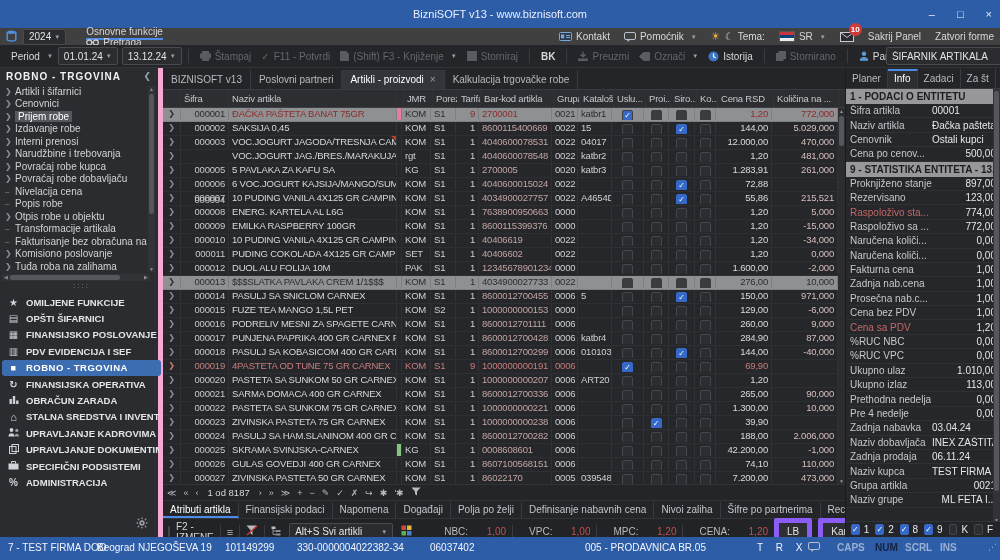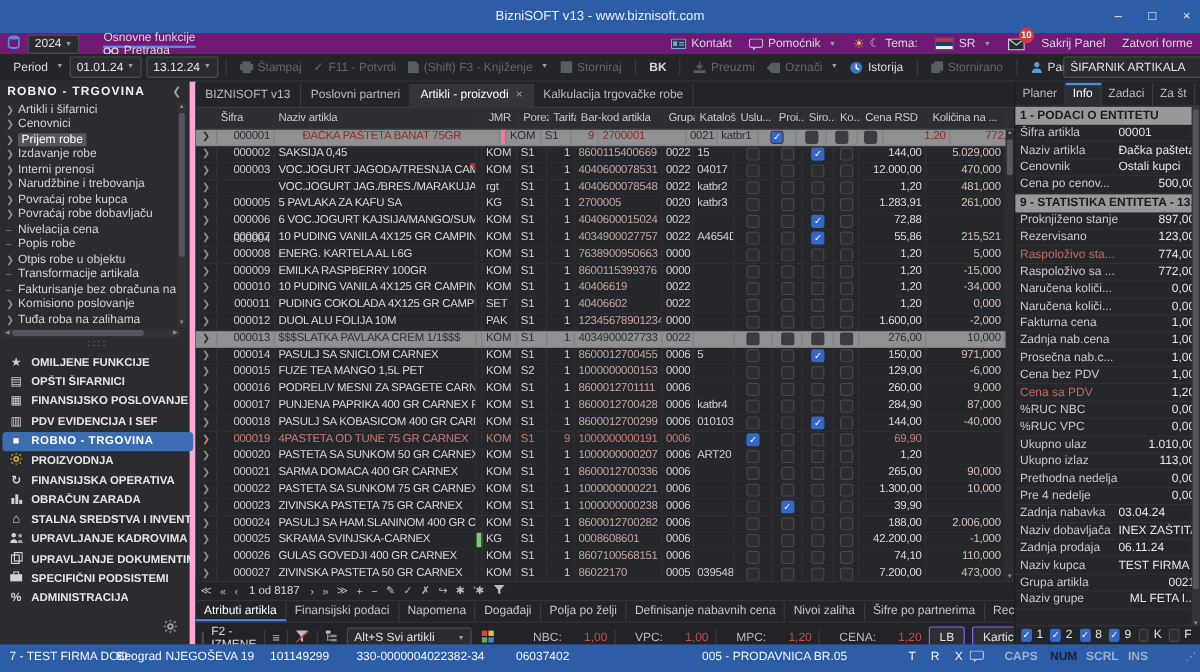--- a/index.html
+++ b/index.html
@@ -9,21 +9,21 @@
   .abs{position:absolute;}
   .row{display:flex;align-items:center;}
   .nowrap{white-space:nowrap;overflow:hidden;}
   .caret{font-size:6px;color:#9aa0a8;margin-left:3px;}
   .sep{width:1px;height:14px;background:#3a3b40;margin:0 6px;flex:none;}
   
   .titlebar{left:0;top:0;width:1000px;height:28px;background:#2e5da8;display:flex;align-items:center;}
   .titlebar .title{flex:1;text-align:center;color:#e9effc;font-size:11px;}
   .winbtns{position:absolute;right:8px;top:0;height:28px;display:flex;align-items:center;gap:22px;color:#e9effc;font-size:11px;}
   
-  .menubar{left:0;top:28px;width:1000px;height:17px;background:#701a75;display:flex;align-items:center;padding:0 6px;box-sizing:border-box;}
+  .menubar{left:0;top:28px;width:1000px;height:17px;background:#404040;display:flex;align-items:center;padding:0 6px;box-sizing:border-box;}
   .yearbox{border:1px solid #4a4b4f;background:#2b2c2f;border-radius:2px;height:14px;display:flex;align-items:center;padding:0 5px;margin:0 10px 0 6px;color:#e2e3e5;}
   .menu-item{margin:0 10px;position:relative;display:flex;align-items:center;gap:4px;color:#d6d7d9;}
   .menu-item.active::after{content:"";position:absolute;left:0;right:0;bottom:-3px;height:2px;background:#4d8be8;}
   .menu-item .acc{text-decoration:underline;}
   .menu-right{margin-left:auto;display:flex;align-items:center;}
   .mr-item{display:flex;align-items:center;gap:4px;margin-left:14px;position:relative;color:#d6d7d9;}
   .badge{position:absolute;top:-9px;right:-8px;background:#d03a3a;color:#fff;border-radius:7px;min-width:13px;height:13px;line-height:13px;text-align:center;font-size:8px;font-weight:bold;}
   .flag-rs{display:inline-block;width:14px;height:9px;background:linear-gradient(180deg,#c6363c 33%,#0c4076 33% 66%,#ececec 66%);border:0.5px solid #555;}
   
   .toolbar{left:0;top:45px;width:1000px;height:23px;background:#242528;border-bottom:1px solid #333438;display:flex;align-items:center;padding:0 6px;box-sizing:border-box;}
@@ -89,21 +89,21 @@
   
   .btabs{height:17px;display:flex;align-items:center;background:#242528;border-top:1px solid #333438;flex:none;color:#c3c5c9;}
   .btab{padding:0 7px;height:16px;line-height:16px;border-right:1px solid #3a3b40;white-space:nowrap;}
   .btab.active{color:#fff;border-bottom:2px solid #4d8be8;box-sizing:border-box;}
   .btabs .tailx{color:#c05a5a;margin:0 4px;}
   .btabs .tnav{color:#9b9da2;margin:0 3px;font-size:9px;}
   
   .btoolbar{height:25px;display:flex;align-items:center;background:#222326;border-top:1px solid #333438;padding:0 5px;flex:none;}
   .price-lbl{color:#b9bbbf;margin-left:10px;}
   .price-val{color:#c0504d;min-width:34px;text-align:right;margin-left:4px;}
-  .btn{border:1px solid #8b5cf6;background:#2e2f33;border-radius:2px;height:17px;display:flex;align-items:center;padding:0 8px;color:#e2e3e5;margin-left:6px;flex:none;}
+  .btn{border:5px solid #8b5cf6;background:#2e2f33;border-radius:2px;height:17px;display:flex;align-items:center;padding:0 8px;color:#e2e3e5;margin-left:6px;flex:none;}
   
   .rpanel{left:845px;top:68px;width:155px;height:469px;background:#26272a;border-left:1px solid #1a1b1e;box-sizing:border-box;display:flex;flex-direction:column;}
   .ptabs{height:20px;display:flex;align-items:center;background:#242528;border-bottom:1px solid #3a3b40;flex:none;}
   .ptab{padding:0 6px;height:19px;line-height:19px;border-right:1px solid #3a3b40;color:#b9bbbf;white-space:nowrap;}
   .ptab.active{background:#2d2e32;color:#fff;border-top:2px solid #4d8be8;box-sizing:border-box;line-height:16px;}
   .ptabnav{margin-left:auto;color:#9b9da2;font-size:9px;padding:0 3px;display:flex;gap:5px;}
   .pcontent{flex:1;position:relative;overflow:hidden;}
   .psec{height:15px;line-height:15px;background:#98989a;color:#1c1c1e;font-weight:bold;padding:0 4px;white-space:nowrap;overflow:hidden;}
   .psec.plain{background:#26272a;color:#f0f1f3;border-top:1px solid #3a3b40;border-bottom:1px solid #3a3b40;}
   .prow{height:13.4px;display:flex;align-items:center;border-bottom:1px solid #303135;padding:0 4px 0 4px;}
@@ -426,28 +426,20 @@
         </div>
         <div class="nitem">
           <span class="nico"><span style="font-size:10px">▥</span></span>
           <span class="nowrap">PDV EVIDENCIJA I SEF</span>
         </div>
         <div class="nitem active">
           <span class="nico"><span style="font-size:9px;color:#fff">■</span></span>
           <span class="nowrap">ROBNO - TRGOVINA</span>
         </div>
         <div class="nitem">
-          <span class="nico"><svg width="11" height="11" viewBox="0 0 12 12">
-              <path d="M6 0l1 2h-2zM6 12l1-2h-2zM0 6l2-1v2zM12 6l-2-1v2zM1.5 1.5l2.2.6-1.6 1.6zM10.5 10.5l-2.2-.6 1.6-1.6zM10.5 1.5l-.6 2.2-1.6-1.6zM1.5 10.5l.6-2.2 1.6 1.6z" fill="#c9a23f"></path>
-              <circle cx="6" cy="6" r="2.7" fill="#c9a23f"></circle>
-              <circle cx="6" cy="6" r="1.1" fill="#2b2c30"></circle>
-            </svg></span>
-          <span class="nowrap">PROIZVODNJA</span>
-        </div>
-        <div class="nitem">
           <span class="nico"><span style="font-size:10px">↻</span></span>
           <span class="nowrap">FINANSIJSKA OPERATIVA</span>
         </div>
         <div class="nitem">
           <span class="nico"><svg width="10" height="9">
               <rect x="0.5" y="4" width="2.4" height="5" fill="#cfd2d6"></rect>
               <rect x="3.8" y="1" width="2.4" height="8" fill="#cfd2d6"></rect>
               <rect x="7.1" y="5.5" width="2.4" height="3.5" fill="#cfd2d6"></rect>
             </svg></span>
           <span class="nowrap">OBRAČUN ZARADA</span>
@@ -523,21 +515,21 @@
         <div class="c" style="width: 26px;">Siro...</div>
         <div class="c" style="width: 21px;">Ko...</div>
         <div class="c" style="width: 56px;">Cena RSD</div>
         <div class="c" style="width: 66px;">Količina na ...</div>
       </div>
     <div class="gbody" id="grid-body">
 
     <div class="grow selred">
           <div class="c c-expand" style="width: 18px;">❯</div>
           <div class="c c-sifra" style="width: 48px; text-align: right;">000001</div>
-          <div class="c c-naziv" style="width: 168px; margin-left: 20px;">ĐAČKA PAŠTETA BANAT 75GR</div>
+          <div class="c c-naziv" style="width: 168px;">ĐAČKA PAŠTETA BANAT 75GR</div>
           <div class="c c-marker mark" style="width: 5px; background: rgb(232, 123, 160);"></div>
           <div class="c c-jmr" style="width: 29px;">KOM</div>
           <div class="c c-porez" style="width: 25px;">S1</div>
           <div class="c c-tarifa" style="width: 23px;">9</div>
           <div class="c c-barkod" style="width: 73px;">2700001</div>
           <div class="c c-grupa" style="width: 26px;">0021</div>
           <div class="c c-katalog" style="width: 34px;">katbr1</div>
           <div class="c c-uslu c-check" style="width: 32px;"><span class="cb on">✓</span></div>
           <div class="c c-proi c-check" style="width: 25px;"><span class="cb"></span></div>
           <div class="c c-siro c-check" style="width: 26px;"><span class="cb"></span></div>

